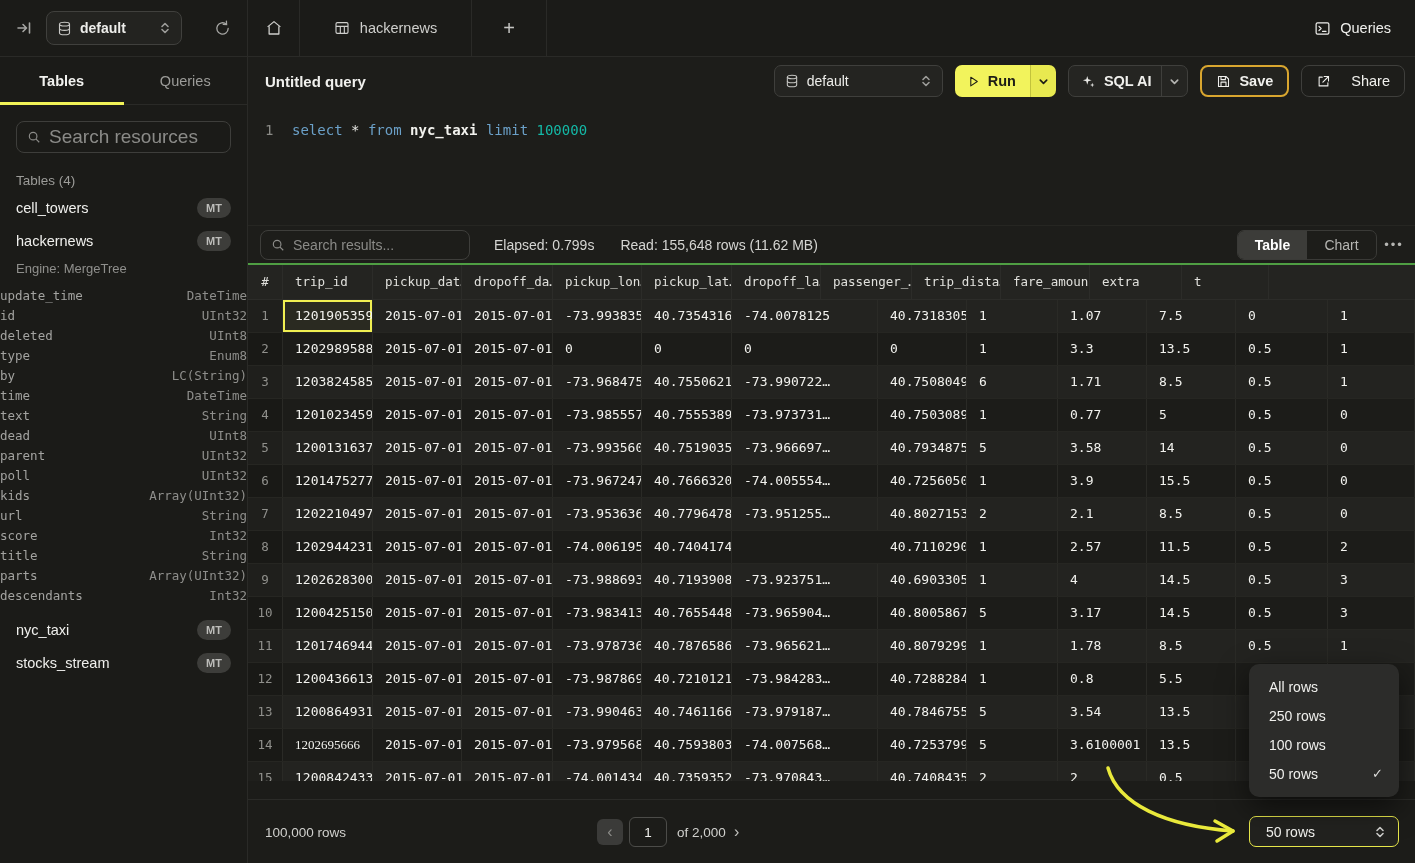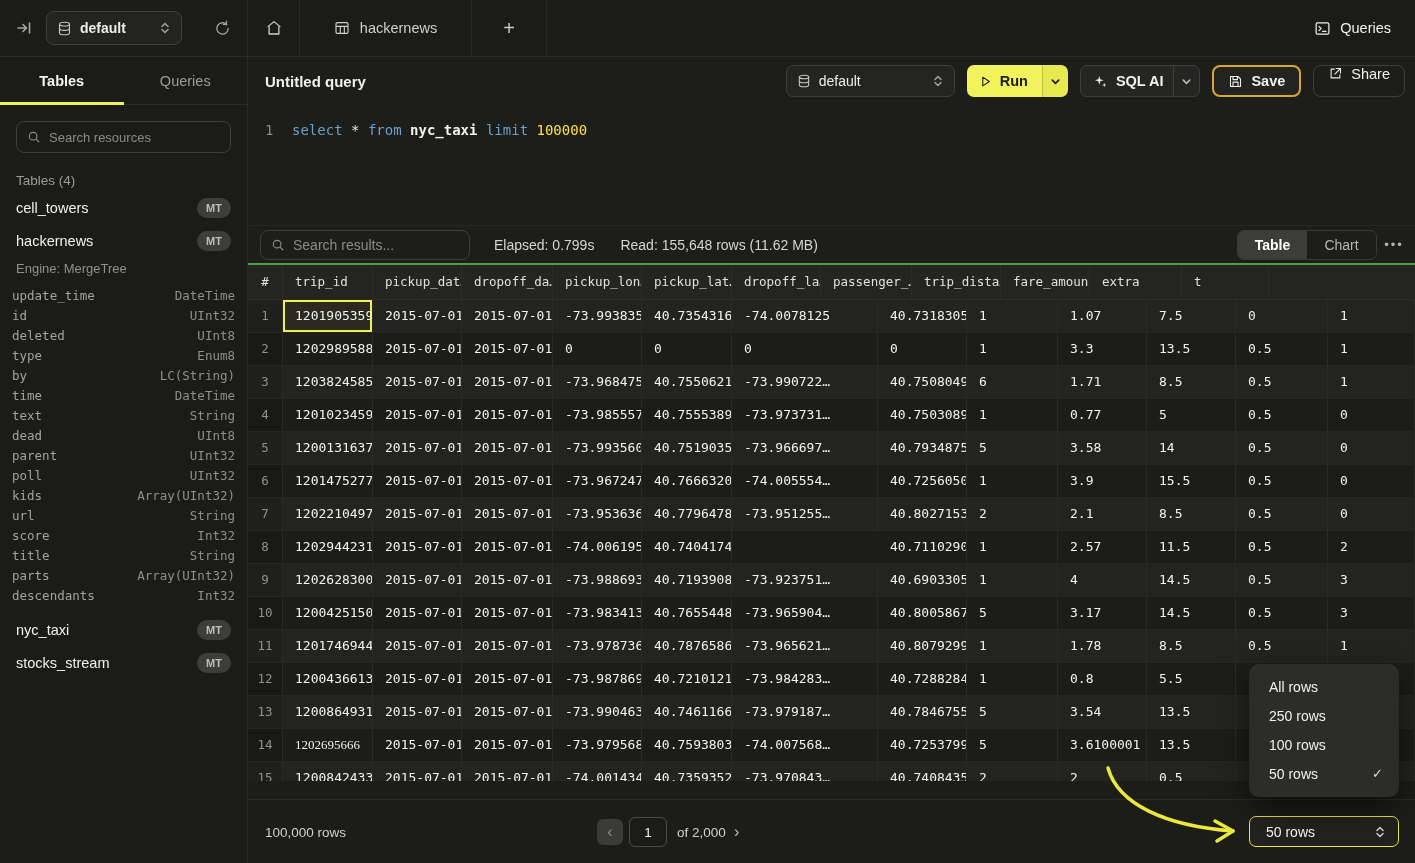--- a/index.html
+++ b/index.html
@@ -15,29 +15,29 @@
   .db-select .lbl{font-size:14px;font-weight:600;color:#ededea}
   .updown{margin-left:auto;color:#9c9c99;display:flex}
   .sb-top .refresh{margin-left:auto}
   .sb-tabs{height:48px;border-bottom:1px solid #2a2a27;display:flex;position:relative}
   .sb-tab{flex:1;display:flex;align-items:center;justify-content:center;font-size:14.5px;cursor:pointer}
   .sb-tab.active{color:#f2f2ef;font-weight:600}
   .sb-tab.inactive{color:#9c9c99}
   .sb-tab-underline{position:absolute;left:0;bottom:-1px;width:124px;height:3px;background:#f1f257}
   .new-table{margin:18px 16px 0;height:32px;width:216px;background:#f1f257;border:none;border-radius:6px;color:#21211d;font-size:14.5px;font-weight:600;display:flex;align-items:center;justify-content:center;gap:8px;cursor:pointer;font-family:"Liberation Sans",sans-serif}
   .sb-search{margin:16px 16px 0;height:32px;border:1px solid #3e3e3b;border-radius:8px;display:flex;align-items:center;padding:0 10px;gap:8px;color:#8b8b88}
-  .sb-search input{flex:1;background:transparent;border:none;outline:none;color:#dcdcd9;font-size:13px;font-family:"Liberation Sans",sans-serif}
+  .sb-search input{flex:1;background:transparent;border:none;outline:none;color:#dcdcd9;font-size:19px;font-family:"Liberation Sans",sans-serif}
   .sb-search input::placeholder{color:#8b8b88}
   .sb-section{margin:20px 16px 0;height:18px;color:#9c9c99;font-size:13.5px}
   .tbl-item{display:flex;align-items:center;padding:0 16px;height:33px;cursor:pointer}
   .tbl-item .nm{font-size:14.5px;font-weight:500;color:#f0f0ed}
   .badge{margin-left:auto;width:34px;height:20px;border-radius:10px;background:#3d3d3a;color:#bdbdba;font-size:11px;font-weight:700;display:flex;align-items:center;justify-content:center}
   .engine-line{padding:0 16px;height:22px;display:flex;align-items:center;color:#8f8f8c;font-size:13px}
   .schema{margin-top:6px}
-  .schema-row{display:flex;align-items:center;padding:0 12px;height:20px;font-family:"DejaVu Sans Mono",monospace;font-size:12.5px}
+  .schema-row{display:flex;align-items:center;padding:0 0;height:20px;font-family:"DejaVu Sans Mono",monospace;font-size:12.5px}
   .sc-name{color:#a3a3a0}
   .sc-type{margin-left:auto;color:#8e8e8b}
   .schema-gap{height:8px}
 
   
   .main{position:absolute;left:248px;top:0;width:1167px;height:863px;background:#1d1d1a}
   .tabbar{height:57px;border-bottom:1px solid #2a2a27;display:flex;background:#1b1b18;align-items:stretch}
   .tab{border-right:1px solid #2a2a27;display:flex;align-items:center;justify-content:center;cursor:pointer;color:#cfcfcc}
   .tab-home{width:52px}
   .tab-hn{width:172px;gap:10px;font-size:14.5px}
@@ -51,28 +51,28 @@
   .qh-right{margin-left:auto;margin-right:10px;display:flex;align-items:center;gap:12px}
   .hdr-select{width:169px;height:32px;border:1px solid #3f3f3c;border-radius:7px;background:#242421;display:flex;align-items:center;padding:0 10px;gap:8px;cursor:pointer}
   .hdr-select .lbl{font-size:14px;color:#ededea}
   .run-btn{height:32px;display:flex;border-radius:7px;overflow:hidden;cursor:pointer}
   .run-main{background:#f2f35c;padding:0 14px 0 12px;display:flex;align-items:center;gap:8px;color:#1d1d16;font-size:14.5px;font-weight:700}
   .run-chev{width:26px;background:#e8e950;border-left:1px solid #c2c33c;display:flex;align-items:center;justify-content:center;color:#1d1d16}
   .ai-btn{height:32px;border:1px solid #3f3f3c;border-radius:7px;background:#252522;display:flex;align-items:stretch;cursor:pointer}
   .ai-main{padding:0 10px 0 12px;display:flex;align-items:center;gap:8px;color:#f0f0ed;font-size:14.5px;font-weight:600}
   .ai-chev{width:26px;border-left:1px solid #3f3f3c;display:flex;align-items:center;justify-content:center;color:#b5b5b2}
   .save-btn{height:32px;border:2px solid #d9a62f;border-radius:8px;background:#23231f;padding:0 14px;display:flex;align-items:center;gap:8px;color:#f0f0ed;font-size:14.5px;font-weight:600;cursor:pointer;font-family:"Liberation Sans",sans-serif}
-  .share-btn{height:32px;border:1px solid #3f3f3c;border-radius:8px;background:transparent;padding:0 14px;display:flex;align-items:flex-start;gap:8px;color:#f0f0ed;font-size:14.5px;cursor:pointer;font-family:"Liberation Sans",sans-serif}
+  .share-btn{height:32px;border:1px solid #3f3f3c;border-radius:8px;background:transparent;padding:0 14px;display:flex;align-items:center;gap:20px;color:#f0f0ed;font-size:14.5px;cursor:pointer;font-family:"Liberation Sans",sans-serif}
 
   .editor{height:120px;background:#1d1d1a;display:flex;padding-top:15px;font-family:"DejaVu Sans Mono",monospace;font-size:14px;line-height:20px}
   .gutter{width:44px;padding-left:17px;color:#8a8a86}
   .code .tk-keyword{color:#6ba0c8}
   .code .tk-star{color:#e8e8e4}
   .code .tk-table{color:#f2f2ee;font-weight:700}
-  .code .tk-number{color:#fde047}
+  .code .tk-number{color:#14b8a6}
 
   .rtoolbar{height:38px;border-top:1px solid #262622;background:#1d1d1a;display:flex;align-items:center;padding-left:12px}
   .res-search{width:210px;height:30px;border:1px solid #3e3e3b;border-radius:8px;display:flex;align-items:center;padding:0 10px;gap:8px;color:#8b8b88;margin-right:24px}
   .res-search input{flex:1;min-width:0;background:transparent;border:none;outline:none;color:#dcdcd9;font-size:14px;font-family:"Liberation Sans",sans-serif}
   .res-search input::placeholder{color:#8b8b88}
   .stat{color:#d5d5d2;font-size:14px;margin-right:26px;white-space:nowrap}
   .view-toggle{margin-left:auto;display:flex;height:30px;border:1px solid #3a3a37;border-radius:7px;overflow:hidden}
   .vt-seg{width:69px;display:flex;align-items:center;justify-content:center;font-size:14px;cursor:pointer;color:#b5b5b2}
   .vt-seg.active{background:#3c3c39;color:#ffffff;font-weight:600}
   .dots-btn{width:34px;text-align:center;color:#b5b5b2;font-size:13px;letter-spacing:2px;cursor:pointer;background:none;border:none;margin-right:4px}

